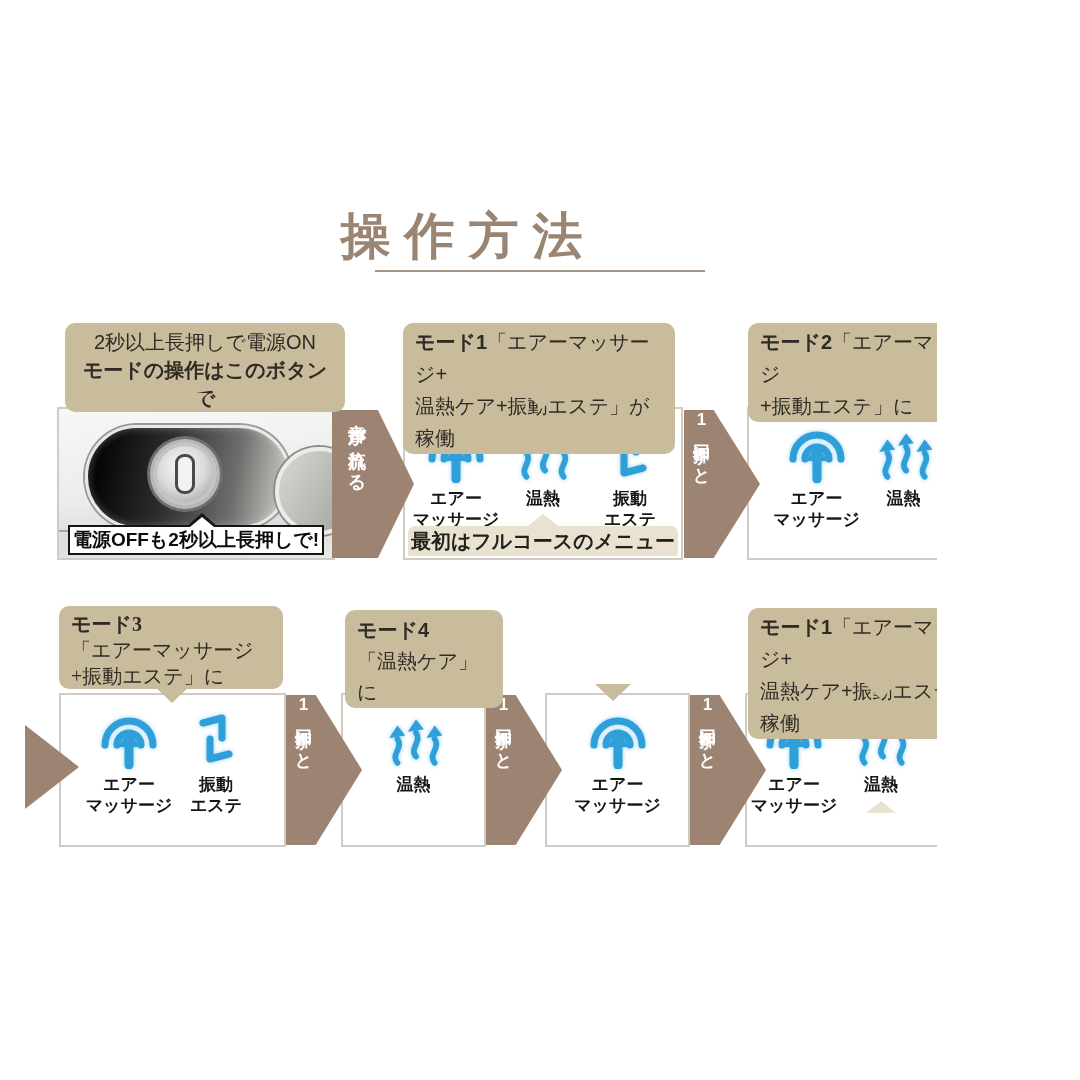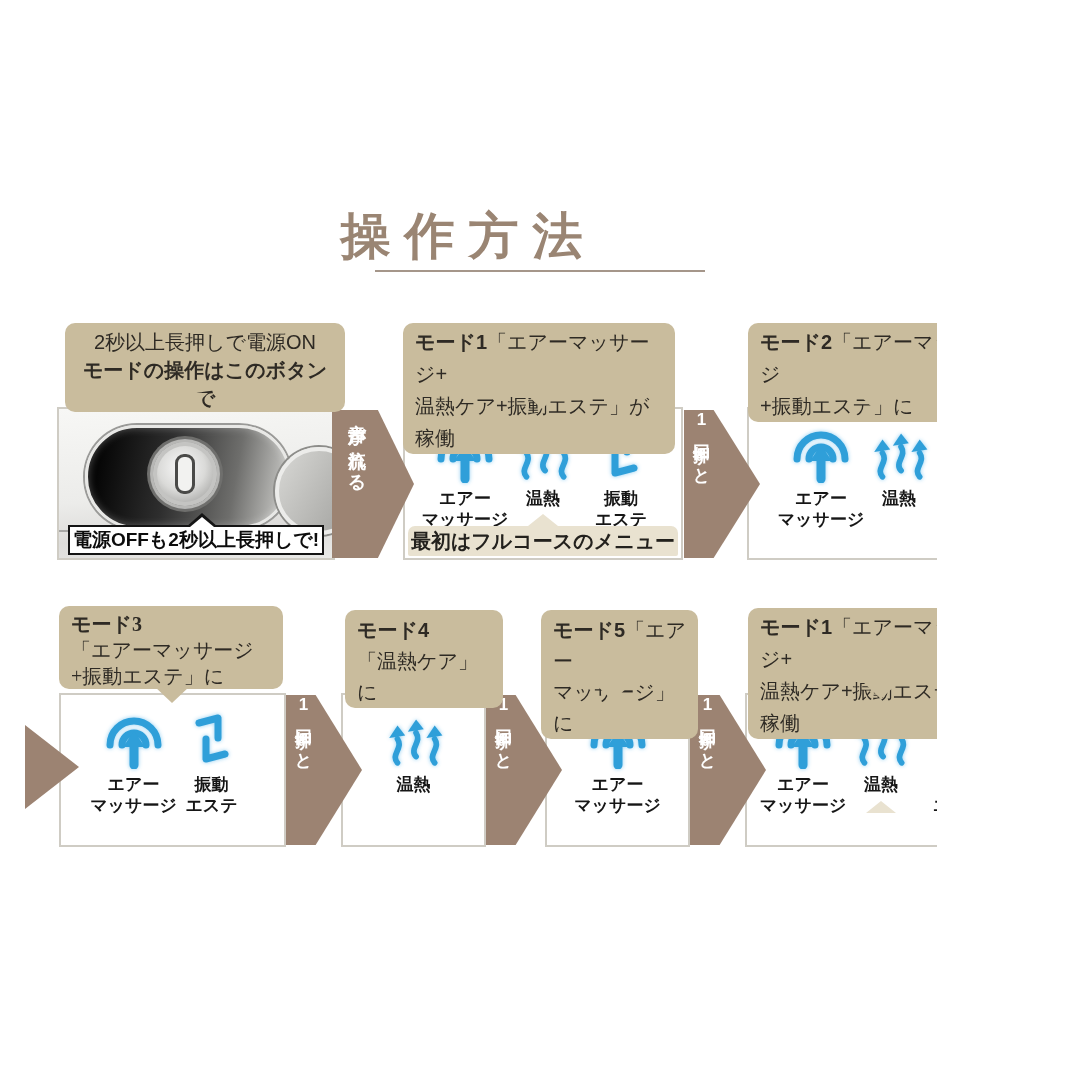--- a/index.html
+++ b/index.html
@@ -24,21 +24,21 @@
     position:absolute;width:0;height:0;z-index:4;
     border-left:18px solid transparent;border-right:18px solid transparent;
     border-top:17px solid #c9bc9d;
   }
   .callout.centered{text-align:center;}
   .callout.tight{line-height:26px;}
   
   .panel{
     position:absolute;background:#ffffff;border:2px solid #cfccc4;box-sizing:border-box;z-index:1;
   }
-  .icons{display:flex;justify-content:center;gap:2px;padding-top:12px;}
+  .icons{display:flex;justify-content:center;gap:11px;padding-top:12px;}
   .feat{width:76px;display:flex;flex-direction:column;align-items:center;}
   .feat svg{height:62px;display:block;filter:drop-shadow(0 0 2px rgba(138,203,240,.95));}
   .feat-label{
     margin-top:5px;font-size:17px;line-height:21px;font-weight:600;color:#161616;
     text-align:center;white-space:nowrap;
   }
   
   .panel-footer{
     position:absolute;left:3px;right:3px;bottom:2px;height:30px;background:#e9e2d0;
     border-radius:7px 7px 2px 2px;font-size:20px;line-height:30px;text-align:center;
@@ -260,24 +260,20 @@
           </svg>
         <div class="feat-label"><span>温熱</span></div>
       </div>
     </div>
   </div>
 
   <div class="arrow arrow-press" style="left:486px;top:695px;width:76px;height:150px;">
     <div class="vtext" style="left:6px;font-size:17px;">1回押すと</div>
   </div>
 
-  <div class="callout" style="left:541px;top:610px;width:133px;">
-    <span class="b">モード5</span><span>「エアー</span><br>
-    <span>マッサージ」に</span>
-  </div>
   <div class="callout-tail" style="left:595px;top:684px;"></div>
 
   <div class="panel" style="left:545px;top:693px;width:145px;height:154px;">
     <div class="icons">
       <div class="feat">
         <svg style="width:68px">
             <use href="#ic-air"></use>
           </svg>
         <div class="feat-label"><span>エアー</span><br><span>マッサージ</span></div>
       </div>

